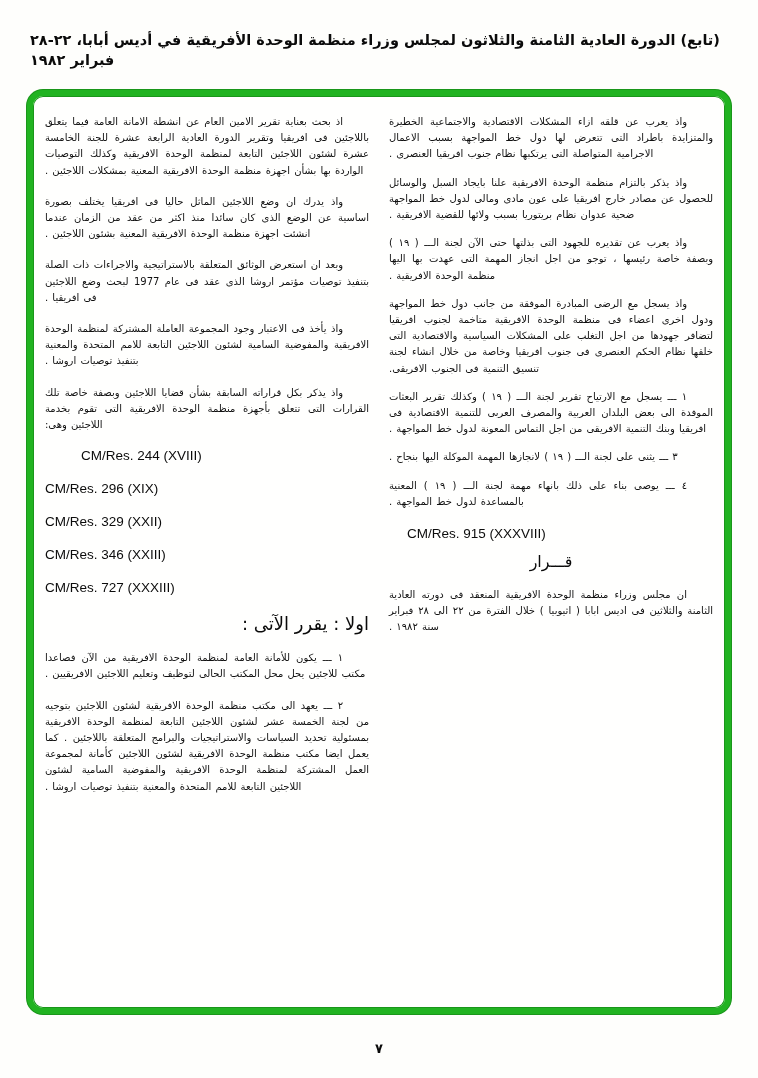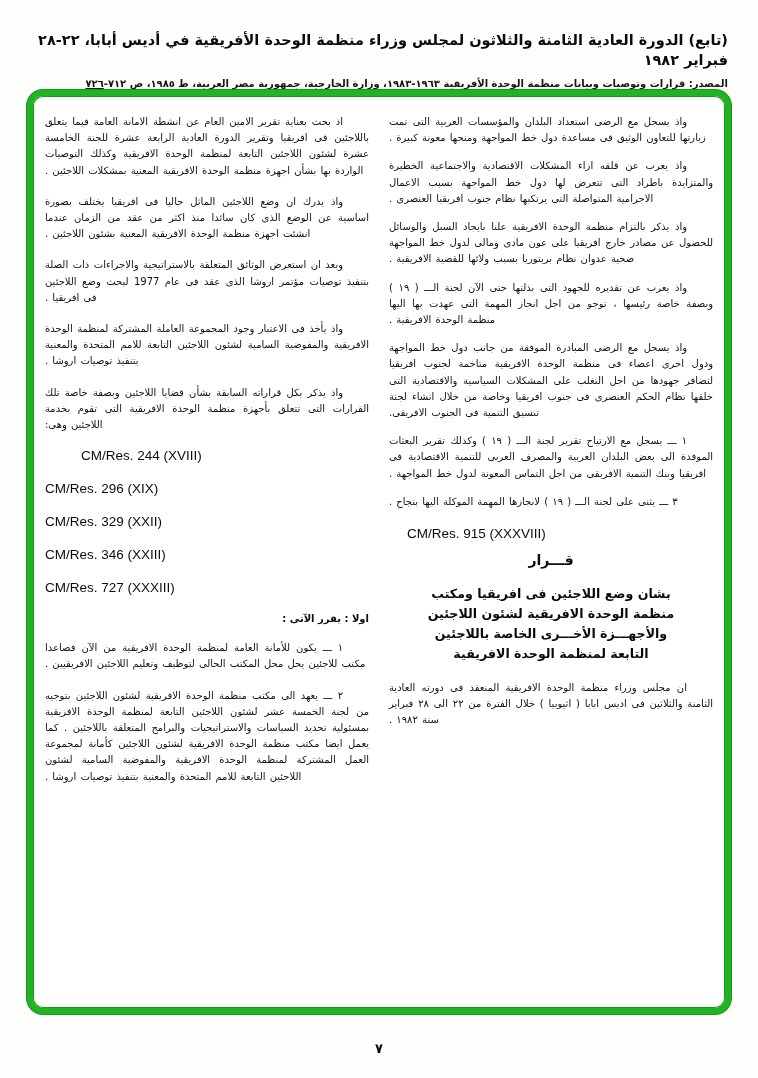--- a/index.html
+++ b/index.html
@@ -15,21 +15,21 @@
     background: #fefefc;
     overflow: hidden;
     color: #111;
   }
   
   .header {
     position: absolute;
     top: 30px;
     left: 30px;
     right: 30px;
-    text-align: right;
+    text-align: left;
     direction: rtl;
   }
   .header-line1 {
     font-weight: bold;
     font-size: 14.5px;
     line-height: 20px;
     letter-spacing: 0;
     color: #0b0b0b;
   }
   .header-line2 {
@@ -89,30 +89,30 @@
     line-height: 16px;
     margin: 0 0 17px 0;
     color: #0c0c0c;
   }
   .ref.indent-more { padding-left: 36px; }
   .ref.single { margin: 16px 0 10px 18px; }
   
   .decision-heading {
     direction: rtl;
     text-align: right;
-    font-weight: bold;
-    font-size: 10px;
+    font-weight: normal;
+    font-size: 18px;
     margin: 4px 0 16px 0;
     color: #0a0a0a;
   }
   .res-heading {
     text-align: center;
     text-align-last: center;
-    font-weight: bold;
-    font-size: 14px;
+    font-weight: normal;
+    font-size: 16px;
     direction: rtl;
     margin: 10px 0 16px 0;
     color: #0a0a0a;
   }
   .title-line {
     text-align: center;
     text-align-last: center;
     direction: rtl;
     font-weight: bold;
     font-size: 12.6px;
@@ -133,44 +133,35 @@
     color: #0a0a0a;
   }
 </style>
 </head>
 <body>
 
 <div class="page">
 
   <div class="header">
     <div class="header-line1">(تابع) الدورة العادية الثامنة والثلاثون لمجلس وزراء منظمة الوحدة الأفريقية في أديس أبابا، ٢٢-٢٨ فبراير ١٩٨٢</div>
-    <div class="header-line2">
-      <span>المصدر: قرارات وتوصيات وبيانات منظمة الوحدة الأفريقية ١٩٦٣-١٩٨٣، وزارة الخارجية، جمهورية مصر العربية، ط ١٩٨٥، ص ٧١٢-</span><span class="pages-underline">٧٢٦</span>
-    </div>
   </div>
 
   <div class="frame">
     <div class="cols">
 
       <div class="col col-right">
-        <p class="ar">واذ يسجل مع الرضى استعداد البلدان والمؤسسات العربية التى تمت زيارتها للتعاون الوثيق فى مساعدة دول خط المواجهة ومنحها معونة كبيرة .</p>
         <p class="ar">واذ يعرب عن قلقه ازاء المشكلات الاقتصادية والاجتماعية الخطيرة والمتزايدة باطراد التى تتعرض لها دول خط المواجهة بسبب الاعمال الاجرامية المتواصلة التى يرتكبها نظام جنوب افريقيا العنصرى .</p>
         <p class="ar">واذ يذكر بالتزام منظمة الوحدة الافريقية علنا بايجاد السبل والوسائل للحصول عن مصادر خارج افريقيا على عون مادى ومالى لدول خط المواجهة ضحية عدوان نظام بريتوريا بسبب ولائها للقضية الافريقية .</p>
         <p class="ar">واذ يعرب عن تقديره للجهود التى بذلتها حتى الآن لجنة الـــ ( ١٩ ) وبصفة خاصة رئيسها ، توجو من اجل انجاز المهمة التى عهدت بها اليها منظمة الوحدة الافريقية .</p>
         <p class="ar">واذ يسجل مع الرضى المبادرة الموفقة من جانب دول خط المواجهة ودول اخرى اعضاء فى منظمة الوحدة الافريقية متاخمة لجنوب افريقيا لتضافر جهودها من اجل التغلب على المشكلات السياسية والاقتصادية التى خلقها نظام الحكم العنصرى فى جنوب افريقيا وخاصة من خلال انشاء لجنة تنسيق التنمية فى الجنوب الافريقى.</p>
         <p class="ar">١ ـــ يسجل مع الارتياح تقرير لجنة الـــ ( ١٩ ) وكذلك تقرير البعثات الموفدة الى بعض البلدان العربية والمصرف العربى للتنمية الاقتصادية فى افريقيا وبنك التنمية الافريقى من اجل التماس المعونة لدول خط المواجهة .</p>
         <p class="ar">٣ ـــ يثنى على لجنة الـــ ( ١٩ ) لانجازها المهمة الموكلة اليها بنجاح .</p>
+        <p class="ar">٤ ـــ يوصى بناء على ذلك بانهاء مهمة لجنة الـــ ( ١٩ ) المعنية بالمساعدة لدول خط المواجهة .</p>
         <div class="ref single">CM/Res. 915 (XXXVIII)</div>
         <div class="res-heading">قـــرار</div>
-        <div class="title-block">
-          <p class="title-line">بشان وضع اللاجئين فى افريقيا ومكتب</p>
-          <p class="title-line">منظمة الوحدة الافريقية لشئون اللاجئين</p>
-          <p class="title-line">والأجهـــزة الأخـــرى الخاصة باللاجئين</p>
-          <p class="title-line">التابعة لمنظمة الوحدة الافريقية</p>
-        </div>
         <p class="ar">ان مجلس وزراء منظمة الوحدة الافريقية المنعقد فى دورته العادية الثامنة والثلاثين فى اديس ابابا ( اثيوبيا ) خلال الفترة من ٢٢ الى ٢٨ فبراير سنة ١٩٨٢ .</p>
       </div>
 
       <div class="col col-left">
         <p class="ar">اذ بحث بعناية تقرير الامين العام عن انشطة الامانة العامة فيما يتعلق باللاجئين فى افريقيا وتقرير الدورة العادية الرابعة عشرة للجنة الخامسة عشرة لشئون اللاجئين التابعة لمنظمة الوحدة الافريقية وكذلك التوصيات الواردة بها بشأن اجهزة منظمة الوحدة الافريقية المعنية بمشكلات اللاجئين .</p>
         <p class="ar">واذ يدرك ان وضع اللاجئين الماثل حاليا فى افريقيا يختلف بصورة اساسية عن الوضع الذى كان سائدا منذ اكثر من عقد من الزمان عندما انشئت اجهزة منظمة الوحدة الافريقية المعنية بشئون اللاجئين .</p>
         <p class="ar">وبعد ان استعرض الوثائق المتعلقة بالاستراتيجية والاجراءات ذات الصلة بتنفيذ توصيات مؤتمر اروشا الذى عقد فى عام 1977 لبحث وضع اللاجئين فى افريقيا .</p>
         <p class="ar">واذ يأخذ فى الاعتبار وجود المجموعة العاملة المشتركة لمنظمة الوحدة الافريقية والمفوضية السامية لشئون اللاجئين التابعة للامم المتحدة والمعنية بتنفيذ توصيات اروشا .</p>
         <p class="ar">واذ يذكر بكل قراراته السابقة بشأن قضايا اللاجئين وبصفة خاصة تلك القرارات التى تتعلق بأجهزة منظمة الوحدة الافريقية التى تقوم بخدمة اللاجئين وهى:</p>
         <div class="ref indent-more">CM/Res. 244 (XVIII)</div>

